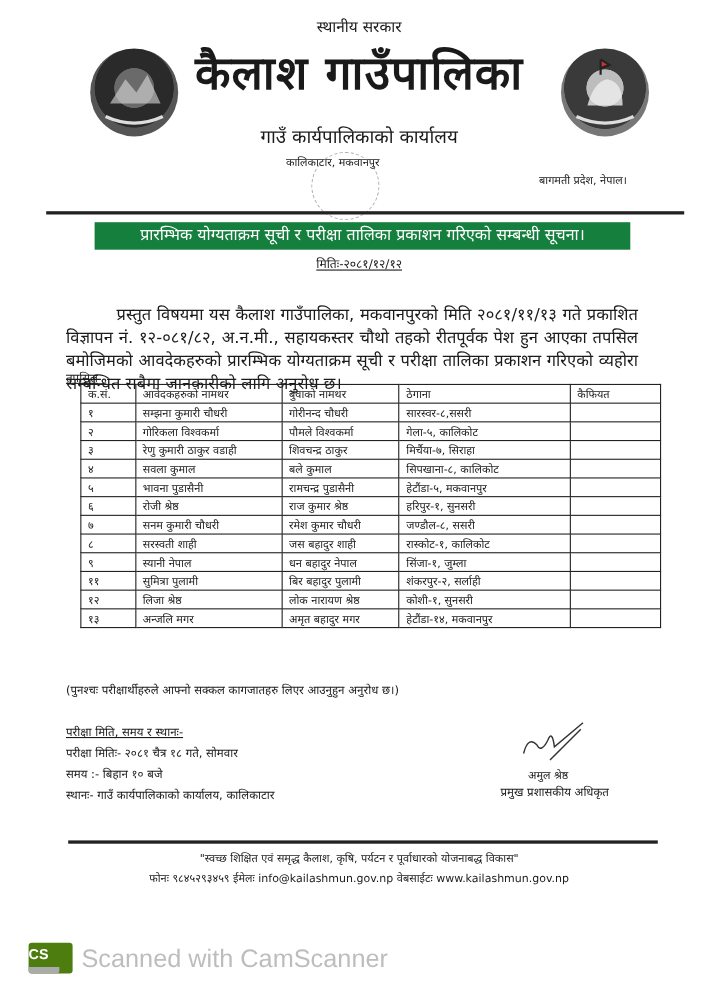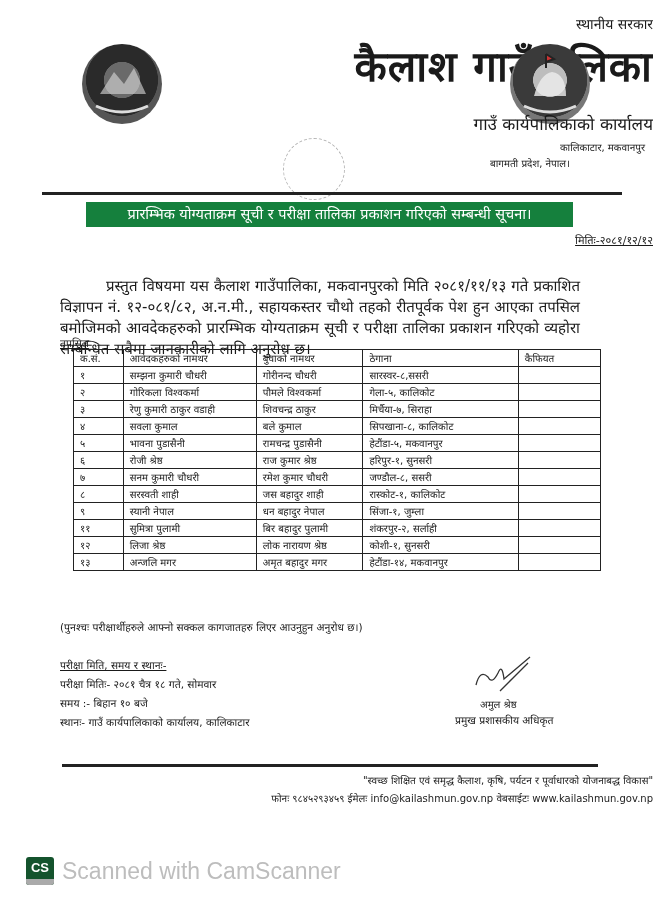--- a/index.html
+++ b/index.html
@@ -1,23 +1,23 @@
 <!DOCTYPE html>
 <html><head>
 <meta charset="utf-8">
 <style>
   html, body { margin:0; padding:0; background:#ffffff; }
   body { width:653px; height:910px; position:relative; overflow:hidden;
          font-family:"DejaVu Sans", sans-serif; color:#1a1a1a; }
   .abs { position:absolute; }
-  .center { text-align:right; }
+  .center { text-align:center; }
   .gov { left:0; width:653px; top:14px; font-size:14px; }
   .title { left:0; width:653px; top:36px; font-size:42px; font-weight:bold; letter-spacing:1px; }
   .office { left:0; width:653px; top:112px; font-size:17px; }
-  .address { left:0; width:605px; top:140px; font-size:10px;padding-left:40px; }
+  .address { left:0; width:605px; top:140px; font-size:10px; }
   .province { left:490px; top:156px; font-size:10px; }
   .logo { width:80px; height:80px; border-radius:50%; }
   .logo-left { left:82px; top:44px; background:radial-gradient(circle at 50% 45%, #6a6a6a 0 30%, #2a2a2a 31% 60%, #555 61% 100%); }
   .logo-right { left:510px; top:44px; background:radial-gradient(circle at 50% 45%, #bdbdbd 0 28%, #3a3a3a 29% 62%, #777 63% 100%); }
   .logo svg { width:80px; height:80px; }
   .stamp { left:283px; top:138px; width:60px; height:60px; border-radius:50%; border:1px dashed #777; opacity:.55; }
   .rule-top { left:42px; top:192px; width:580px; height:3px; background:#222; }
   .banner { left:86px; top:202px; width:487px; height:25px; background:#15803d; color:#fff;
             font-size:14.5px; line-height:25px; text-align:center; white-space:nowrap; }
   .date { left:0; width:653px; top:232px; font-size:11px; text-decoration:underline; }
@@ -30,22 +30,22 @@
   .note { left:60px; top:620px; font-size:10.5px; }
   .exam-h { left:60px; top:658px; font-size:10.5px; text-decoration:underline; }
   .exam-l { left:60px; font-size:10.5px; }
   .sig { left:470px; top:655px; width:70px; height:40px; }
   .sig-name { left:480px; top:697px; font-size:10px;text-align:right; }
   .sig-title { left:455px; top:713px; font-size:10.5px; }
   .rule-bottom { left:62px; top:764px; width:536px; height:3px; background:#222; }
   .slogan { left:0; width:653px; top:773px; font-size:10px; }
   .contact { left:0; width:653px; top:791px; font-size:10px; }
   .cs-wrap { left:26px; top:857px; display:flex; align-items:center; gap:8px; color:#bdbdbd; }
-  .cs-logo { width:28px; height:28px; border-radius:3px; background:#14532d; color:#fff; font-weight:bold;
-             font-size:13px; line-height:22px; text-align:center; font-family:"Liberation Sans", sans-serif; position:relative; }
+  .cs-logo { width:40px; height:28px; border-radius:3px; background:#4d7c0f; color:#fff; font-weight:bold;
+             font-size:13px; line-height:22px; text-align:left; font-family:"Liberation Sans", sans-serif; position:relative; }
   .cs-logo::after { content:""; position:absolute; left:0; bottom:0; width:28px; height:6px; background:#aaa; border-radius:0 0 3px 3px; }
   .cs-text { font-family:"Liberation Sans", sans-serif; font-size:23px; color:#bdbdbd; }
 </style>
 </head>
 <body>
 
 <div class="abs center gov">स्थानीय सरकार</div>
 
 <div class="abs logo logo-left">
   <svg viewBox="0 0 80 80">

